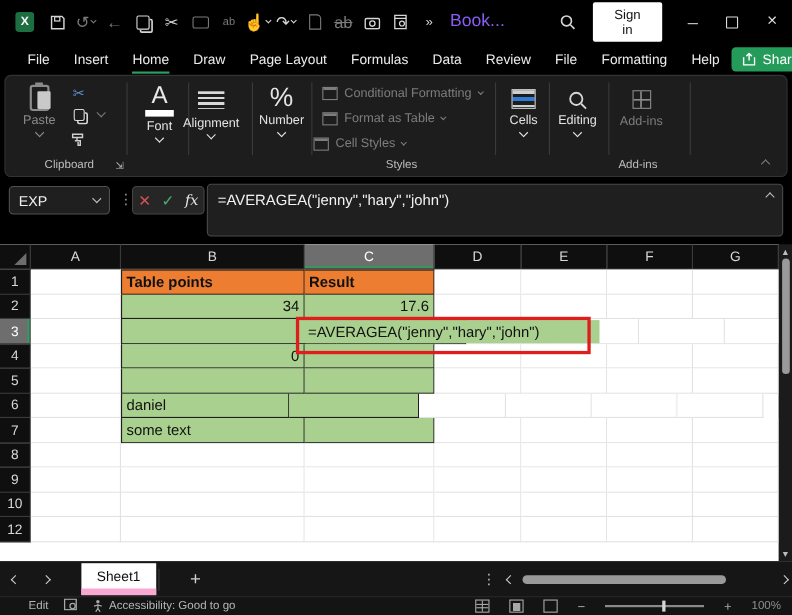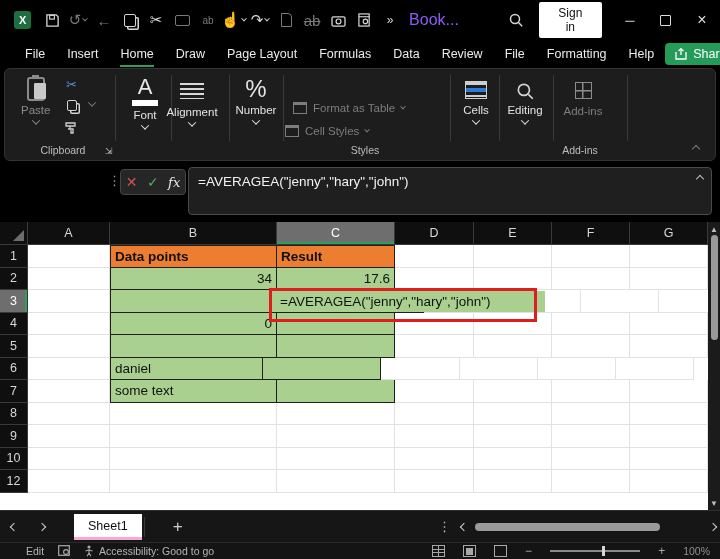--- a/index.html
+++ b/index.html
@@ -84,21 +84,21 @@
   .redbox { position:absolute; left:269px; top:66px; width:268px; height:34px; border:3px solid #df1d1d; }
 
   
   .vscroll { position:absolute; left:708px; top:222px; width:12px; height:288px; background:#1b1b1b; }
   .vthumb { position:absolute; left:2.5px; top:13px; width:7px; height:105px; background:#9a9a9a; border-radius:4px; }
   .arr { position:absolute; left:0; width:12px; height:12px; display:flex; align-items:center; justify-content:center; color:#bdbdbd; font-size:8px; }
 
   
   .sheetbar { position:absolute; left:0; top:510px; width:720px; height:32px; background:#161616; border-top:1px solid #2e2e2e; display:flex; align-items:center; }
   .nav-chev { width:28px; display:flex; justify-content:center; color:#cfcfcf; }
-  .sheet-tab { margin-left:18px; background:#fff; color:#101010; font-size:12.5px; padding:5px 14px 4px; border-bottom:3px solid #f9a8d4; }
+  .sheet-tab { margin-left:18px; background:#fff; color:#101010; font-size:12.5px; padding:5px 14px 4px; border-bottom:6px solid #f9a8d4; }
   .tab-div { width:1px; height:20px; background:#3a3a3a; margin-left:2px; }
   .add-sheet { margin-left:28px; color:#d0d0d0; font-size:17px; }
   .sb-dots { margin-left:auto; color:#bdbdbd; font-size:13px; }
   .hscroll { width:255px; height:14px; margin:0 4px 0 10px; position:relative; display:flex; align-items:center; }
   .hthumb { position:absolute; left:14px; top:3px; width:185px; height:8px; background:#9a9a9a; border-radius:4px; }
 
   
   .statusbar { position:absolute; left:0; top:542px; width:720px; height:17px; background:#141414; border-top:1px solid #2a2a2a; display:flex; align-items:center; font-size:10.5px; color:#b5b5b5; }
   .sb-left { display:flex; align-items:center; gap:14px; margin-left:26px; }
   .sb-right { display:flex; align-items:center; gap:18px; margin-left:auto; margin-right:10px; }
@@ -225,20 +225,25 @@
     </div>
     <div class="rsep" style="left:224px"></div>
 
     <div class="rbig" style="left:228px; width:46px">
       <span class="pct">%</span>
       <span>Number</span>
       <span class="chev down"></span>
     </div>
     <div class="rsep" style="left:278px"></div>
 
+    <div class="styles-row" style="left:288px; top:10px">
+      <span class="st-ic"></span>
+      <span>Conditional Formatting</span>
+      <span class="chev down" style="width:4px;height:4px"></span>
+    </div>
     <div class="styles-row" style="left:288px; top:33px">
       <span class="st-ic"></span>
       <span>Format as Table</span>
       <span class="chev down" style="width:4px;height:4px"></span>
     </div>
     <div class="styles-row" style="left:280px; top:56px">
       <span class="st-ic"></span>
       <span>Cell Styles</span>
       <span class="chev down" style="width:4px;height:4px"></span>
     </div>
@@ -264,20 +269,24 @@
     <div class="rbig" style="left:556px; width:44px; color:#7d7d7d">
       <span class="grid4" style="margin-top:5px"></span>
       <span style="margin-top:3px">Add-ins</span>
     </div>
     <div class="rlabel" style="left:540px; width:70px">Add-ins</div>
     <div class="rsep" style="left:622px"></div>
     <span class="chev up dim" style="position:absolute; right:16px; bottom:8px"></span>
   </div>
 
   <div class="fbar">
+    <div class="namebox">
+      <span>EXP</span>
+      <span class="chev down"></span>
+    </div>
     <div class="vdots">⋮</div>
     <div class="fxbox">
       <span class="fx-x">✕</span>
       <span class="fx-ok">✓</span>
       <span class="fx-fx">fx</span>
     </div>
     <div class="finput">
       <span>=AVERAGEA("jenny","hary","john")</span>
       <span class="chev up fcollapse"></span>
     </div>
@@ -291,21 +300,21 @@
           <div class="col-hdr" style="width: 167px;">B</div>
           <div class="col-hdr sel" style="width: 118px;">C</div>
           <div class="col-hdr" style="width: 79px;">D</div>
           <div class="col-hdr" style="width: 78px;">E</div>
           <div class="col-hdr" style="width: 78px;">F</div>
           <div class="col-hdr" style="width: 78px;">G</div>
         </div>
         <div class="grow">
           <div class="row-hdr">1</div>
           <div class="cell" style="width: 82px;"></div>
-          <div class="cell orange bold bleft" style="width: 167px;">Data points</div>
+          <div class="cell orange bold bleft" style="width: 167px;">Table points</div>
           <div class="cell orange bold" style="width: 118px;">Result</div>
           <div class="cell" style="width: 79px;"></div>
           <div class="cell" style="width: 78px;"></div>
           <div class="cell" style="width: 78px;"></div>
           <div class="cell" style="width: 78px;"></div>
         </div>
         <div class="grow">
           <div class="row-hdr">2</div>
           <div class="cell" style="width: 82px;"></div>
           <div class="cell green right bleft" style="width: 167px;">34</div>

